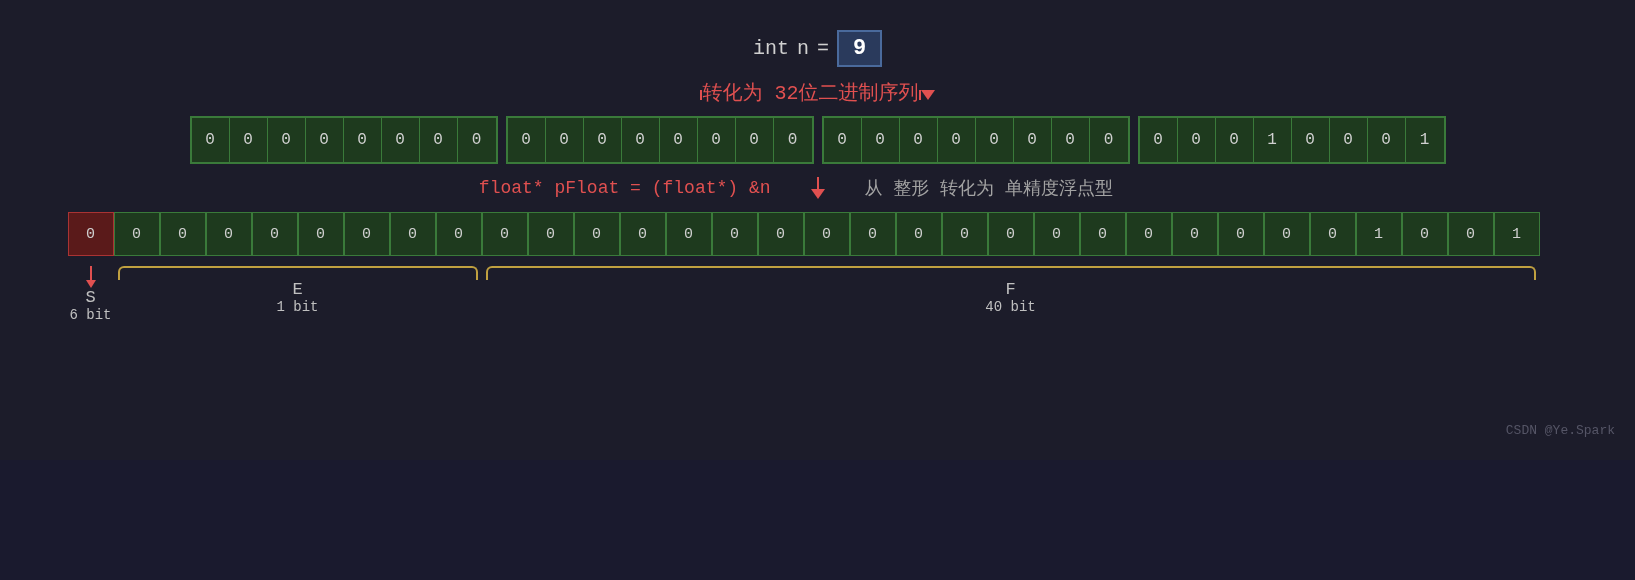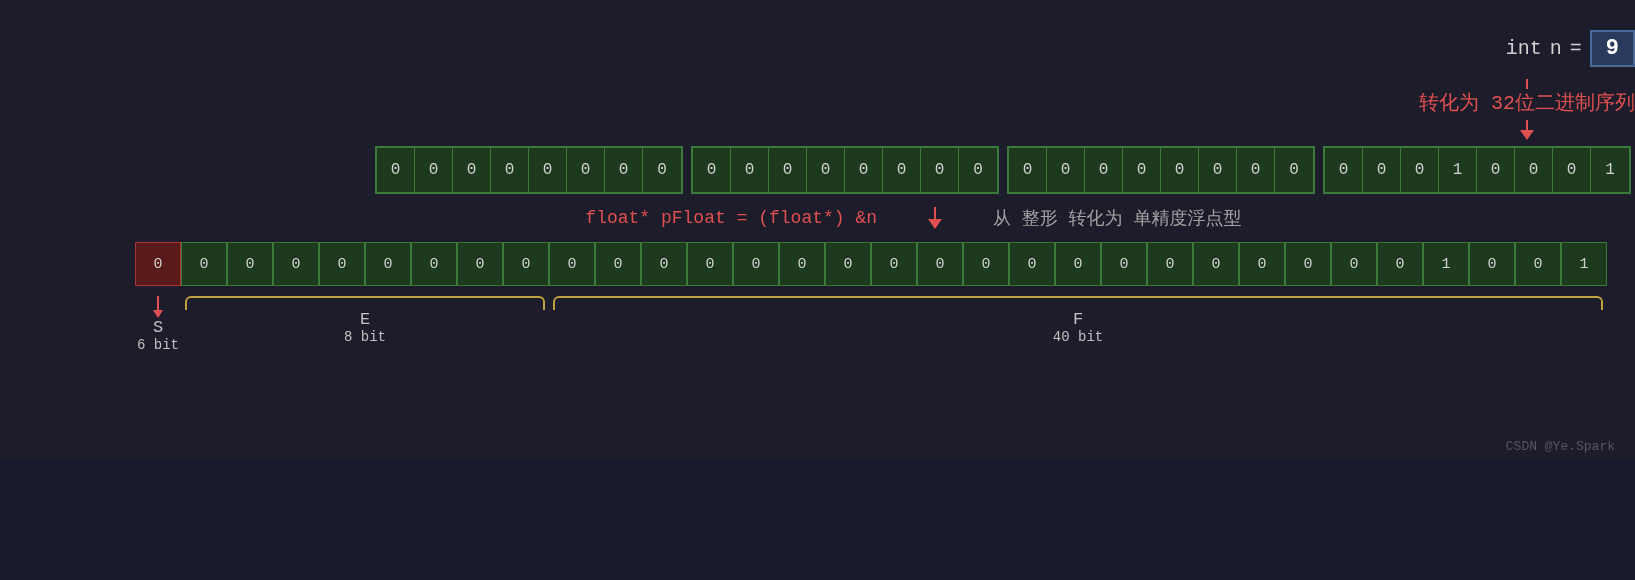--- a/index.html
+++ b/index.html
@@ -13,21 +13,21 @@
       position: relative;
     }
 
     .main-container {
       width: 1635px;
       height: 460px;
       background-color: #1c1c2a;
       position: relative;
       display: flex;
       flex-direction: column;
-      align-items: flex-end;
+      align-items: center;
       padding-top: 30px;
     }
 
     
     .top-declaration {
       display: flex;
       align-items: center;
       gap: 8px;
       font-size: 20px;
       color: #d0d0d0;
@@ -134,41 +134,41 @@
     .v-arrow-tip {
       width: 0;
       height: 0;
       border-left: 7px solid transparent;
       border-right: 7px solid transparent;
       border-top: 10px solid #e05050;
     }
 
     .watermark {
       position: absolute;
-      bottom: 6px;
+      bottom: 22px;
       right: 20px;
       color: #555566;
       font-size: 13px;
     }
   </style>
 </head>
 <body>
 
 <div class="main-container">
 
   <div class="top-declaration">
     <span>int</span>
     <span>n</span>
     <span>=</span>
     <div class="value-box">
       <span>9</span>
     </div>
   </div>
 
-  <div style="display:flex;flex-direction:column;align-items:center;margin:2px 0;">
+  <div style="display:flex;align-items:center;margin:2px 0;">
     <div class="v-line" style="height:10px;"></div>
     <div class="convert-label">转化为 32位二进制序列</div>
     <div class="v-line" style="height:10px;"></div>
     <div class="v-arrow-tip"></div>
   </div>
 
   <div class="binary-row-container" id="int-row">
 
   <div class="bit-group">
         <div class="bit-cell">0</div>
@@ -205,21 +205,21 @@
         <div class="bit-cell">0</div>
         <div class="bit-cell">0</div>
         <div class="bit-cell">1</div>
         <div class="bit-cell">0</div>
         <div class="bit-cell">0</div>
         <div class="bit-cell">0</div>
         <div class="bit-cell">1</div>
       </div>
     </div>
 
-  <div style="display:flex;width:1400px;align-items:center;justify-content:center;margin:8px 0;gap:11px;">
+  <div style="display:flex;width:1400px;align-items:center;justify-content:center;margin:8px 0;gap:0;">
     <div class="float-declaration" style="flex:1;text-align:right;padding-right:40px;">float*   pFloat   =   (float*) &amp;n</div>
     <div style="display:flex;flex-direction:column;align-items:center;">
       <div class="v-line" style="height:12px;"></div>
       <div class="v-arrow-tip"></div>
     </div>
     <div class="from-label" style="flex:1;text-align:left;padding-left:40px;">从 整形 转化为 单精度浮点型</div>
   </div>
 
   <div class="full-binary-row" id="float-row">
 
@@ -261,21 +261,21 @@
 
   <div style="display: flex; flex-direction: column; align-items: center; width: 46px; flex-shrink: 0;">
         <div style="width: 2px; height: 14px; background: rgb(224, 80, 80); margin: 0px auto;"></div>
         <div style="width: 0px; height: 0px; border-left: 5px solid transparent; border-right: 5px solid transparent; border-top: 8px solid rgb(224, 80, 80); margin: 0px auto;"></div>
         <div style="color: rgb(192, 192, 192); font-size: 17px; text-align: center; font-family: &quot;Courier New&quot;, monospace;">S</div>
         <div style="color: rgb(192, 192, 192); font-size: 14px; text-align: center; font-family: &quot;Courier New&quot;, monospace;">6 bit</div>
       </div>
       <div style="display: flex; flex-direction: column; align-items: center; width: 368px; flex-shrink: 0;">
         <div style="height: 14px; border-top: 2px solid rgb(192, 160, 64); border-right: 2px solid rgb(192, 160, 64); border-left: 2px solid rgb(192, 160, 64); border-image: initial; border-bottom: none; border-radius: 6px 6px 0px 0px; width: 360px;"></div>
         <div style="color: rgb(192, 192, 192); font-size: 17px; text-align: center; font-family: &quot;Courier New&quot;, monospace;">E</div>
-        <div style="color: rgb(192, 192, 192); font-size: 14px; text-align: center; font-family: &quot;Courier New&quot;, monospace;">8 bit</div>
+        <div style="color: rgb(192, 192, 192); font-size: 14px; text-align: center; font-family: &quot;Courier New&quot;, monospace;">1 bit</div>
       </div>
       <div style="display: flex; flex-direction: column; align-items: center; width: 1058px; flex-shrink: 0;">
         <div style="height: 14px; border-top: 2px solid rgb(192, 160, 64); border-right: 2px solid rgb(192, 160, 64); border-left: 2px solid rgb(192, 160, 64); border-image: initial; border-bottom: none; border-radius: 6px 6px 0px 0px; width: 1050px;"></div>
         <div style="color: rgb(192, 192, 192); font-size: 17px; text-align: center; font-family: &quot;Courier New&quot;, monospace;">F</div>
         <div style="color: rgb(192, 192, 192); font-size: 14px; text-align: center; font-family: &quot;Courier New&quot;, monospace;">40 bit</div>
       </div>
     </div>
 
   <div class="watermark">CSDN @Ye.Spark</div>
 </div>

